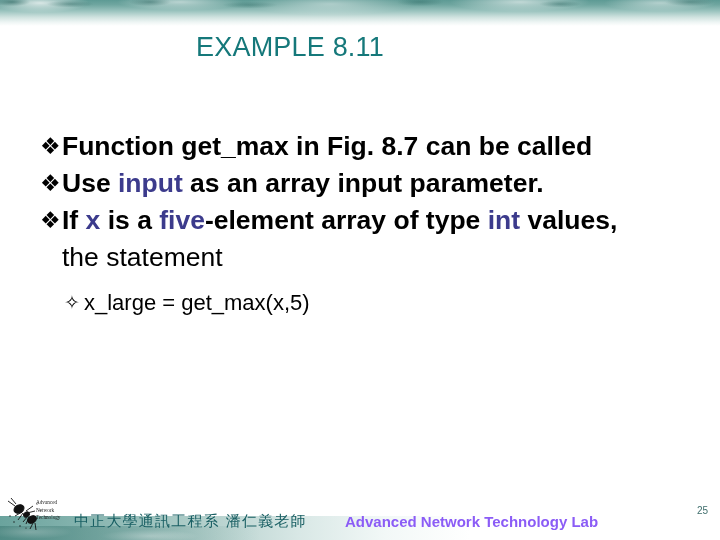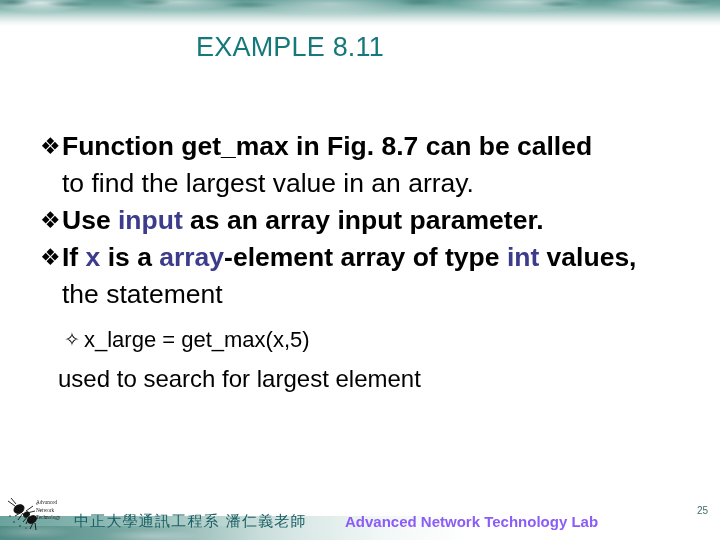--- a/index.html
+++ b/index.html
@@ -189,39 +189,37 @@
 <div class="slide-title">EXAMPLE 8.11</div>
 
 <div class="body-block">
 
   <div class="bullet-row">
     <span class="bullet-marker">❖</span>
     <span class="bullet-text">
       <span>Function get_max in Fig. 8.7 can be called</span>
     </span>
   </div>
-  <div class="cont-line">to find the largest value in an array.</div>
 
   <div class="bullet-row">
     <span class="bullet-marker">❖</span>
     <span class="bullet-text"><span>Use </span><span class="accent">input</span><span> as an array input parameter.</span></span>
   </div>
 
   <div class="bullet-row">
     <span class="bullet-marker">❖</span>
-    <span class="bullet-text"><span>If </span><span class="accent">x</span><span> is a </span><span class="accent">array</span><span>-element array of type </span><span class="accent">int</span><span> values,</span></span>
+    <span class="bullet-text"><span>If </span><span class="accent">x</span><span> is a </span><span class="accent">five</span><span>-element array of type </span><span class="accent">int</span><span> values,</span></span>
   </div>
   <div class="cont-line">the statement</div>
 
   <div class="sub-row">
     <span class="sub-marker">✧</span>
     <span>x_large = get_max(x,5)</span>
   </div>
 
-  <div class="sub-cont">used to search for largest element</div>
 </div>
 
 <div class="bottom-band"></div>
 
 <div class="logo">
   <svg width="64" height="38" viewBox="0 0 64 38">
     <g fill="#111" stroke="#111">
       <ellipse cx="13" cy="13" rx="5.2" ry="4" transform="rotate(-28 13 13)"></ellipse>
       <ellipse cx="20.5" cy="18.5" rx="3" ry="2.4" transform="rotate(-28 20.5 18.5)"></ellipse>
       <ellipse cx="26" cy="23.5" rx="4.6" ry="3.4" transform="rotate(-28 26 23.5)"></ellipse>

